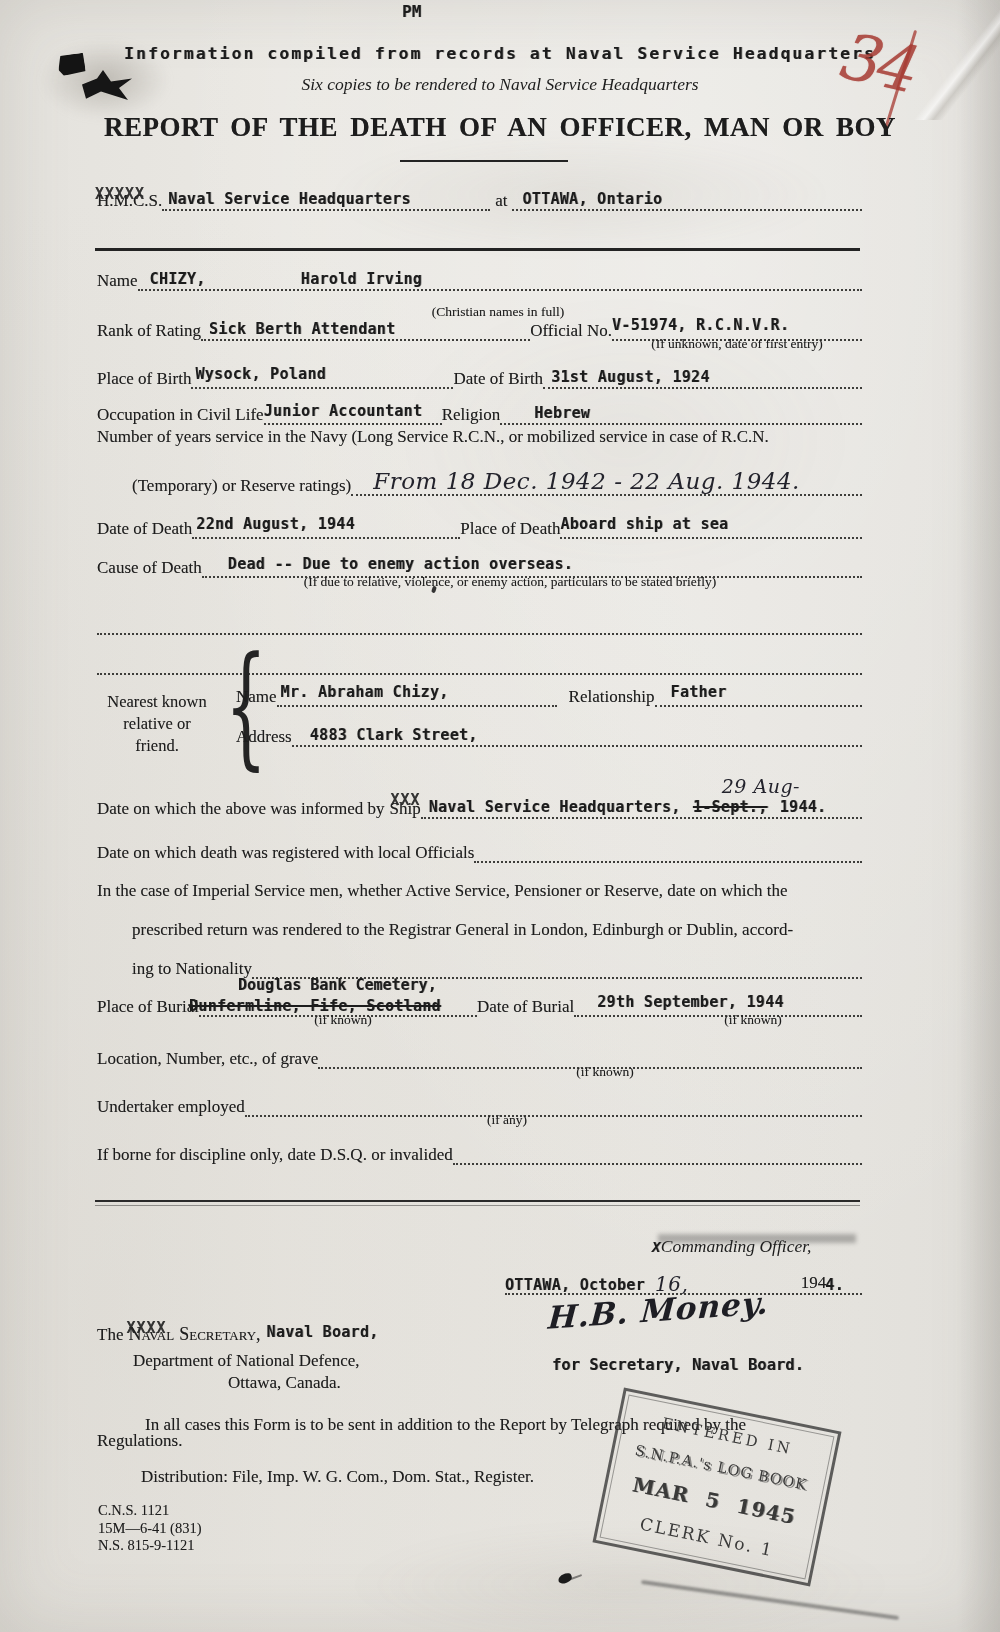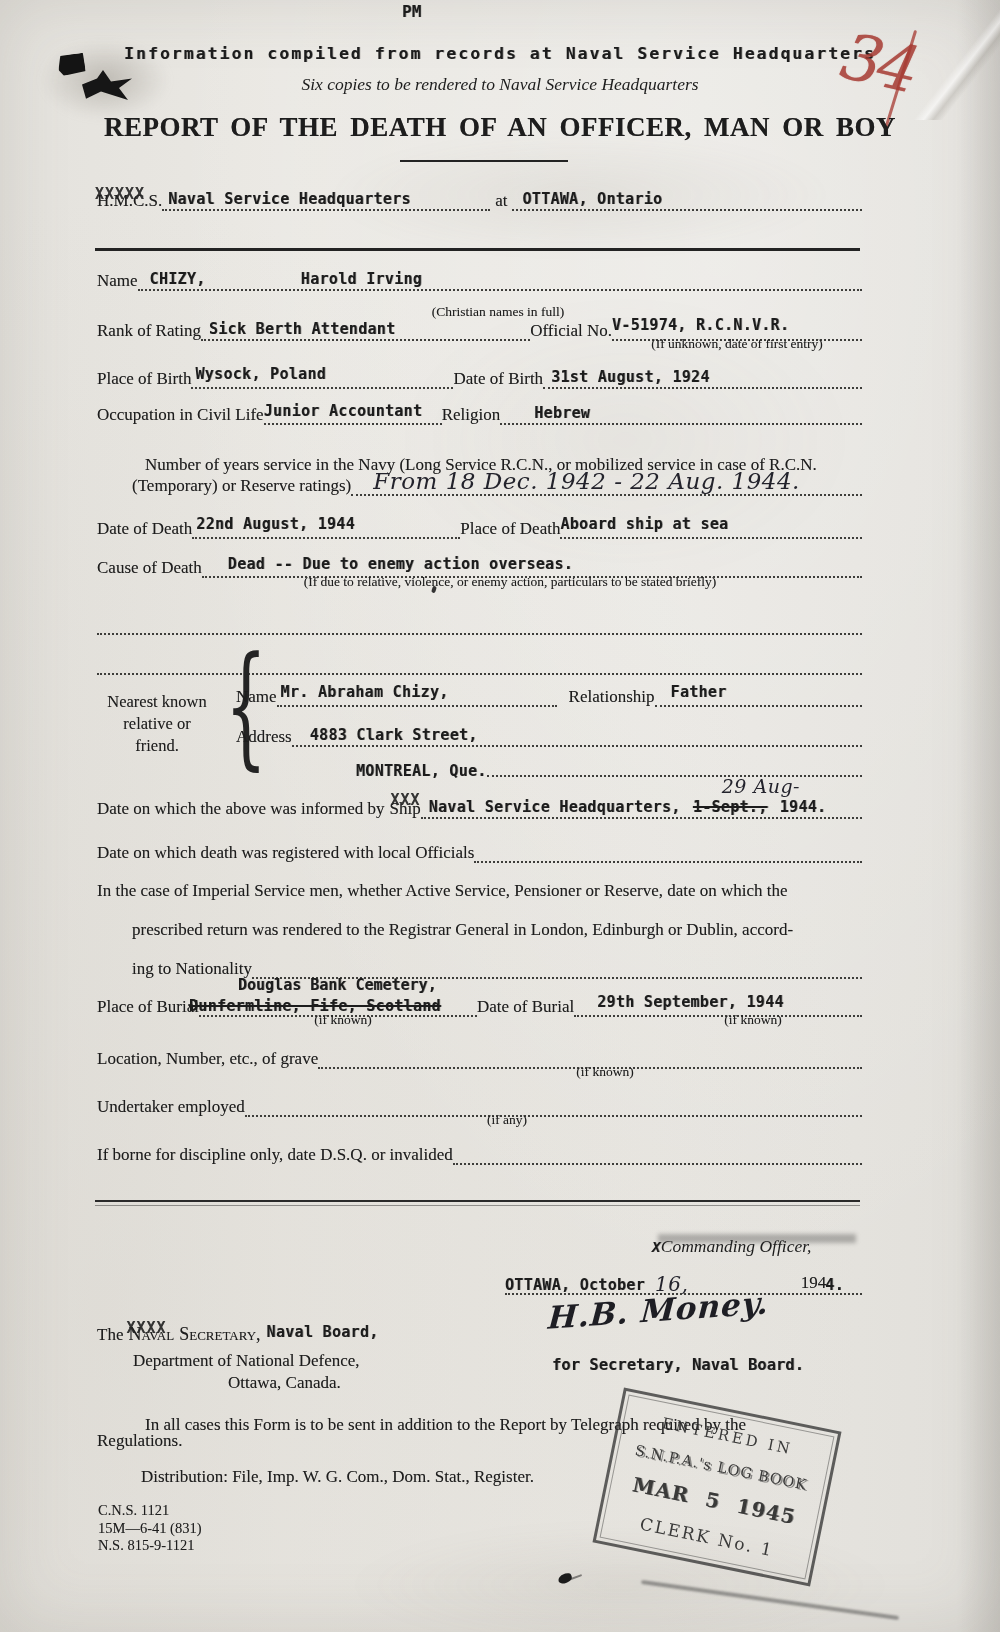--- a/index.html
+++ b/index.html
@@ -173,21 +173,21 @@
     <span class="lbl">Occupation in Civil Life</span>
     <span class="fill fw" style="width:178px;">
       <span class="t" style="position:relative;top:-2px;">Junior Accountant</span>
     </span>
     <span class="lbl">Religion</span>
     <span class="fill">
       <span class="t" style="padding-left:34px;">Hebrew</span>
     </span>
   </div>
 
-  <div class="r" style="top:452px;margin-left:48px;">
+  <div class="r" style="top:424px;">
     <span class="lbl">Number of years service in the Navy (Long Service R.C.N., or mobilized service in case of R.C.N.</span>
   </div>
   <div class="r" style="top:470px;left:132px;height:26px;">
     <span class="lbl">(Temporary) or Reserve ratings)</span>
     <span class="fill">
       <span class="h" style="padding-left:22px;font-size:23px;">From 18 Dec. 1942 - 22 Aug. 1944.</span>
     </span>
   </div>
 
   <div class="r" style="top:516px;">
@@ -230,24 +230,20 @@
     <span class="lbl" style="padding-left:12px;">Relationship</span>
     <span class="fill">
       <span class="t" style="padding-left:16px;position:relative;top:-3px;">Father</span>
     </span>
   </div>
   <div class="r" style="top:724px;left:236px;">
     <span class="lbl">Address</span>
     <span class="fill">
       <span class="t" style="padding-left:18px;">4883 Clark Street,</span>
     </span>
-  </div>
-  <div class="r" style="top:754px;left:356px;">
-    <span class="t" style="position:relative;top:3px;">MONTREAL, Que.</span>
-    <span class="fill"></span>
   </div>
 
   <div class="r" style="top:796px;">
     <span class="lbl">Date on which the above was informed by</span>
     <span class="lbl ov" style="margin-left:5px;">
       <span>Ship</span>
       <span class="x" style="top:-8px;left:1px;">XXX</span>
     </span>
     <span class="fill" style="position:relative;">
       <span class="t" style="padding-left:8px;">Naval Service Headquarters,</span>

